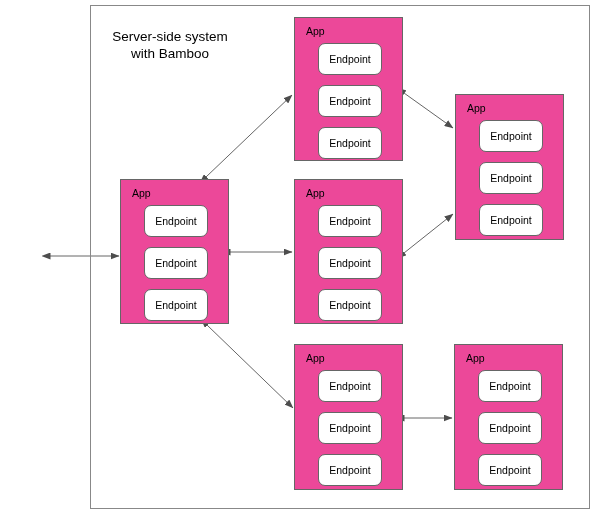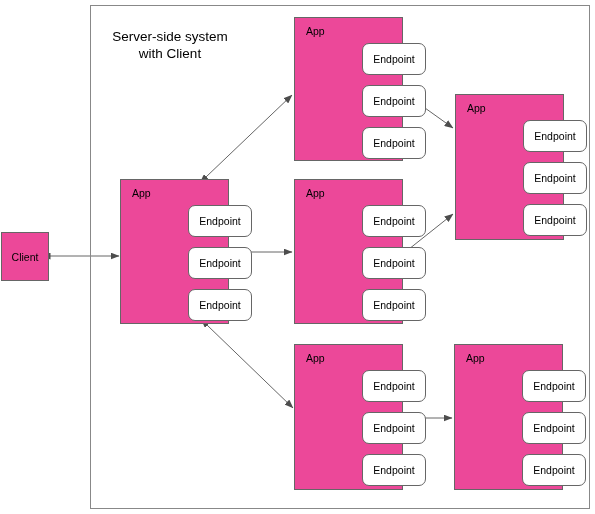--- a/index.html
+++ b/index.html
@@ -57,21 +57,20 @@
     width: 64px;
     height: 32px;
     border: 1px solid #666666;
     border-radius: 7px;
     background: #ffffff;
     font-size: 10.5px;
     color: #000000;
     display: flex;
     align-items: center;
     justify-content: center;
-    margin-left: 44px;
   }
   .client {
     display: flex;
     align-items: center;
     justify-content: center;
     font-size: 10.5px;
     color: #000000;
   }
 </style>
 </head>
@@ -92,28 +91,25 @@
         <line x1="50" y1="256" x2="119" y2="256" stroke="#666666" stroke-width="1" marker-end="url(#arrow-end)" marker-start="url(#arrow-start)"></line>
         <line x1="206" y1="177" x2="292" y2="95" stroke="#666666" stroke-width="1" marker-end="url(#arrow-end)" marker-start="url(#arrow-start)"></line>
         <line x1="230" y1="252" x2="292" y2="252" stroke="#666666" stroke-width="1" marker-end="url(#arrow-end)" marker-start="url(#arrow-start)"></line>
         <line x1="207" y1="325" x2="293" y2="408" stroke="#666666" stroke-width="1" marker-end="url(#arrow-end)" marker-start="url(#arrow-start)"></line>
         <line x1="404" y1="93" x2="453" y2="128" stroke="#666666" stroke-width="1" marker-end="url(#arrow-end)" marker-start="url(#arrow-start)"></line>
         <line x1="404" y1="253" x2="453" y2="214" stroke="#666666" stroke-width="1" marker-end="url(#arrow-end)" marker-start="url(#arrow-start)"></line>
         <line x1="404" y1="418" x2="452" y2="418" stroke="#666666" stroke-width="1" marker-end="url(#arrow-end)" marker-start="url(#arrow-start)"></line>
       </g>
   </svg>
 
-  <div class="node client" style="left:1px; top:232px; width:48px; height:49px;">
-    <span>Client</span>
-  </div>
 
   <div class="node boundary" style="left:90px; top:5px; width:500px; height:504px;">
   </div>
   <div class="boundary-title" style="left:100px; top:28px; width:140px;">Server-side system
-with Client</div>
+with Bamboo</div>
 
   <div id="app-layer">
       <div class="node" style="left: 120px; top: 179px; width: 109px; height: 145px;">
         <div class="app-label">App</div>
         <div class="endpoint" style="left: 23px; top: 25px;">Endpoint</div>
         <div class="endpoint" style="left: 23px; top: 67px;">Endpoint</div>
         <div class="endpoint" style="left: 23px; top: 109px;">Endpoint</div>
       </div>
       <div class="node" style="left: 294px; top: 17px; width: 109px; height: 144px;">
         <div class="app-label">App</div>

